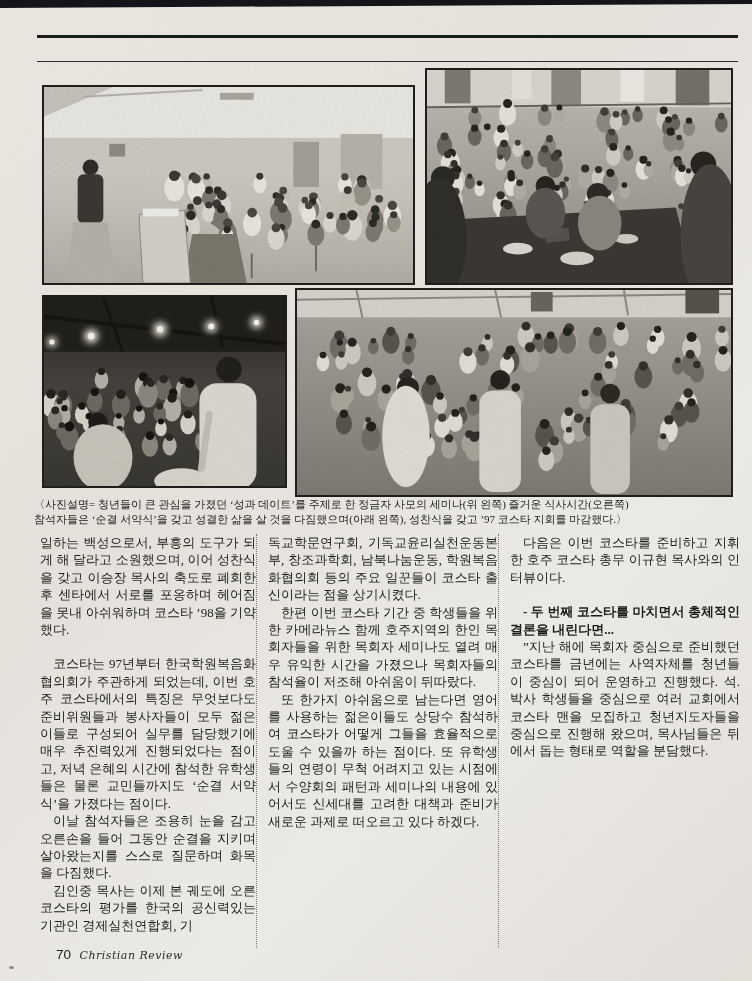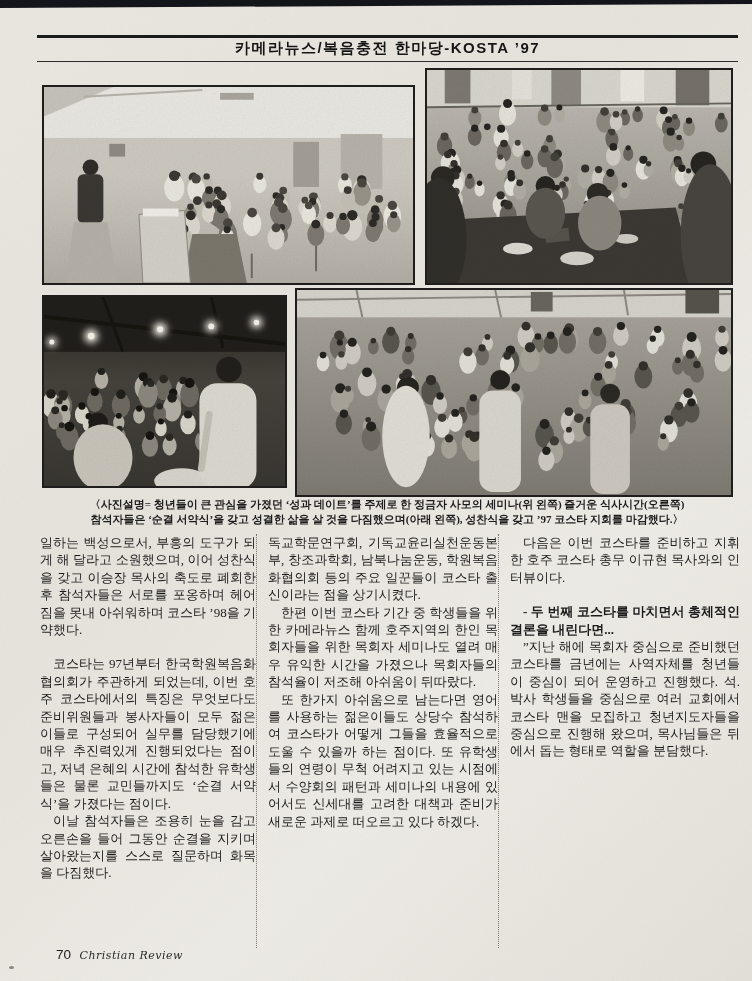--- a/index.html
+++ b/index.html
@@ -12,22 +12,22 @@
   .rule-thick{position:absolute;left:37px;top:35px;width:701px;height:3px;background:#1b1b1b;}
   .rule-thin{position:absolute;left:37px;top:61px;width:701px;height:1px;background:#2b2b2b;}
   .header-title{position:absolute;left:37px;top:39px;width:701px;text-align:center;
                 font-size:15px;font-weight:bold;letter-spacing:1.5px;color:#151515;}
   .photo{position:absolute;border:2px solid #1f1e1c;box-sizing:border-box;background:#b9b5ac;}
   .photo svg{display:block;width:100%;height:100%;}
   .p-tl{left:42px;top:85px;width:373px;height:200px;}
   .p-tr{left:425px;top:68px;width:308px;height:217px;}
   .p-bl{left:42px;top:295px;width:245px;height:193px;}
   .p-br{left:295px;top:288px;width:438px;height:209px;}
-  .caption{position:absolute;left:34px;top:497px;width:706px;text-align:center;
-           font-family:"Liberation Serif",serif;font-size:11px;line-height:14.5px;color:#1c1c1c;font-weight:bold;}
+  .caption{position:absolute;left:34px;top:497px;width:706px;text-align:left;
+           font-family:"Liberation Serif",serif;font-size:11px;line-height:14.5px;color:#1c1c1c;}
   .columns{position:absolute;left:40px;top:534px;width:700px;height:414px;display:flex;
            font-family:"Liberation Serif",serif;font-size:13px;line-height:17.4px;
            color:#1c1c1c;text-align:justify;}
   .col{box-sizing:border-box;}
   .c1{width:216px;}
   .c2,.c3{width:242px;border-left:1px dotted #7a766e;padding-left:11px;}
   .columns p{margin:0;word-break:break-all;}
   .columns p.indent{text-indent:13px;}
   .columns p.gap{margin-top:17px;}
   .columns p.q{font-weight:bold;}
@@ -39,21 +39,20 @@
 </style>
 </head>
 <body>
 
 <div class="page">
 
   <div class="scan-top"></div>
   <div class="speck"></div>
 
   <div class="rule-thick"></div>
-  <div class="header-title">카메라뉴스/복음충전 한마당-KOSTA ’97</div>
   <div class="rule-thin"></div>
 
   <figure class="photo p-tl" style="margin:0">
     <svg viewBox="0 0 373 200" preserveAspectRatio="none">
       <defs>
         <linearGradient id="bg-tl" x1="0" y1="0" x2="0" y2="1">
           <stop offset="0" stop-color="#dedbd4"></stop>
             <stop offset=".55" stop-color="#c9c5bc"></stop>
             <stop offset="1" stop-color="#b2aea4"></stop>
         </linearGradient>
@@ -674,23 +673,24 @@
     </svg>
   </figure>
 
   <div class="caption">
     <div>〈사진설명= 청년들이 큰 관심을 가졌던 ‘성과 데이트’를 주제로 한 정금자 사모의 세미나(위 왼쪽) 즐거운 식사시간(오른쪽)</div>
     <div>참석자들은 ‘순결 서약식’을 갖고 성결한 삶을 살 것을 다짐했으며(아래 왼쪽), 성찬식을 갖고 ’97 코스타 지회를 마감했다.〉</div>
   </div>
 
   <div class="columns">
     <div class="col c1">
-      <p>일하는 백성으로서, 부흥의 도구가 되게 해 달라고 소원했으며, 이어 성찬식을 갖고 이승장 목사의 축도로 폐회한 후 참석자들은 서로를 포옹하며 헤어짐을 못내 아쉬워하며 코스타 ’98을 기약했다.</p>
+      <p>일하는 백성으로서, 부흥의 도구가 되게 해 달라고 소원했으며, 이어 성찬식을 갖고 이승장 목사의 축도로 폐회한 후 센타에서 서로를 포옹하며 헤어짐을 못내 아쉬워하며 코스타 ’98을 기약했다.</p>
       <p class="indent gap">코스타는 97년부터 한국학원복음화협의회가 주관하게 되었는데, 이번 호주 코스타에서의 특징은 무엇보다도 준비위원들과 봉사자들이 모두 젊은이들로 구성되어 실무를 담당했기에 매우 추진력있게 진행되었다는 점이고, 저녁 은혜의 시간에 참석한 유학생들은 물론 교민들까지도 ‘순결 서약식’을 가졌다는 점이다.</p>
       <p class="indent">이날 참석자들은 조용히 눈을 감고 오른손을 들어 그동안 순결을 지키며 살아왔는지를 스스로 질문하며 화목을 다짐했다.</p>
+      <p class="indent">김인중 목사는 이제 본 궤도에 오른 코스타의 평가를 한국의 공신력있는 기관인 경제실천연합회, 기</p>
     </div>
     <div class="col c2">
       <p>독교학문연구회, 기독교윤리실천운동본부, 창조과학회, 남북나눔운동, 학원복음화협의회 등의 주요 일꾼들이 코스타 출신이라는 점을 상기시켰다.</p>
       <p class="indent">한편 이번 코스타 기간 중 학생들을 위한 카메라뉴스 함께 호주지역의 한인 목회자들을 위한 목회자 세미나도 열려 매우 유익한 시간을 가졌으나 목회자들의 참석율이 저조해 아쉬움이 뒤따랐다.</p>
       <p class="indent">또 한가지 아쉬움으로 남는다면 영어를 사용하는 젊은이들도 상당수 참석하여 코스타가 어떻게 그들을 효율적으로 도울 수 있을까 하는 점이다. 또 유학생들의 연령이 무척 어려지고 있는 시점에서 수양회의 패턴과 세미나의 내용에 있어서도 신세대를 고려한 대책과 준비가 새로운 과제로 떠오르고 있다 하겠다.</p>
     </div>
     <div class="col c3">
       <p class="indent">다음은 이번 코스타를 준비하고 지휘한 호주 코스타 총무 이규현 목사와의 인터뷰이다.</p>
       <p class="indent gap q">- 두 번째 코스타를 마치면서 총체적인 결론을 내린다면...</p>
       <p class="indent">”지난 해에 목회자 중심으로 준비했던 코스타를 금년에는 사역자체를 청년들이 중심이 되어 운영하고 진행했다. 석.박사 학생들을 중심으로 여러 교회에서 코스타 맨을 모집하고 청년지도자들을 중심으로 진행해 왔으며, 목사님들은 뒤에서 돕는 형태로 역할을 분담했다.</p>

